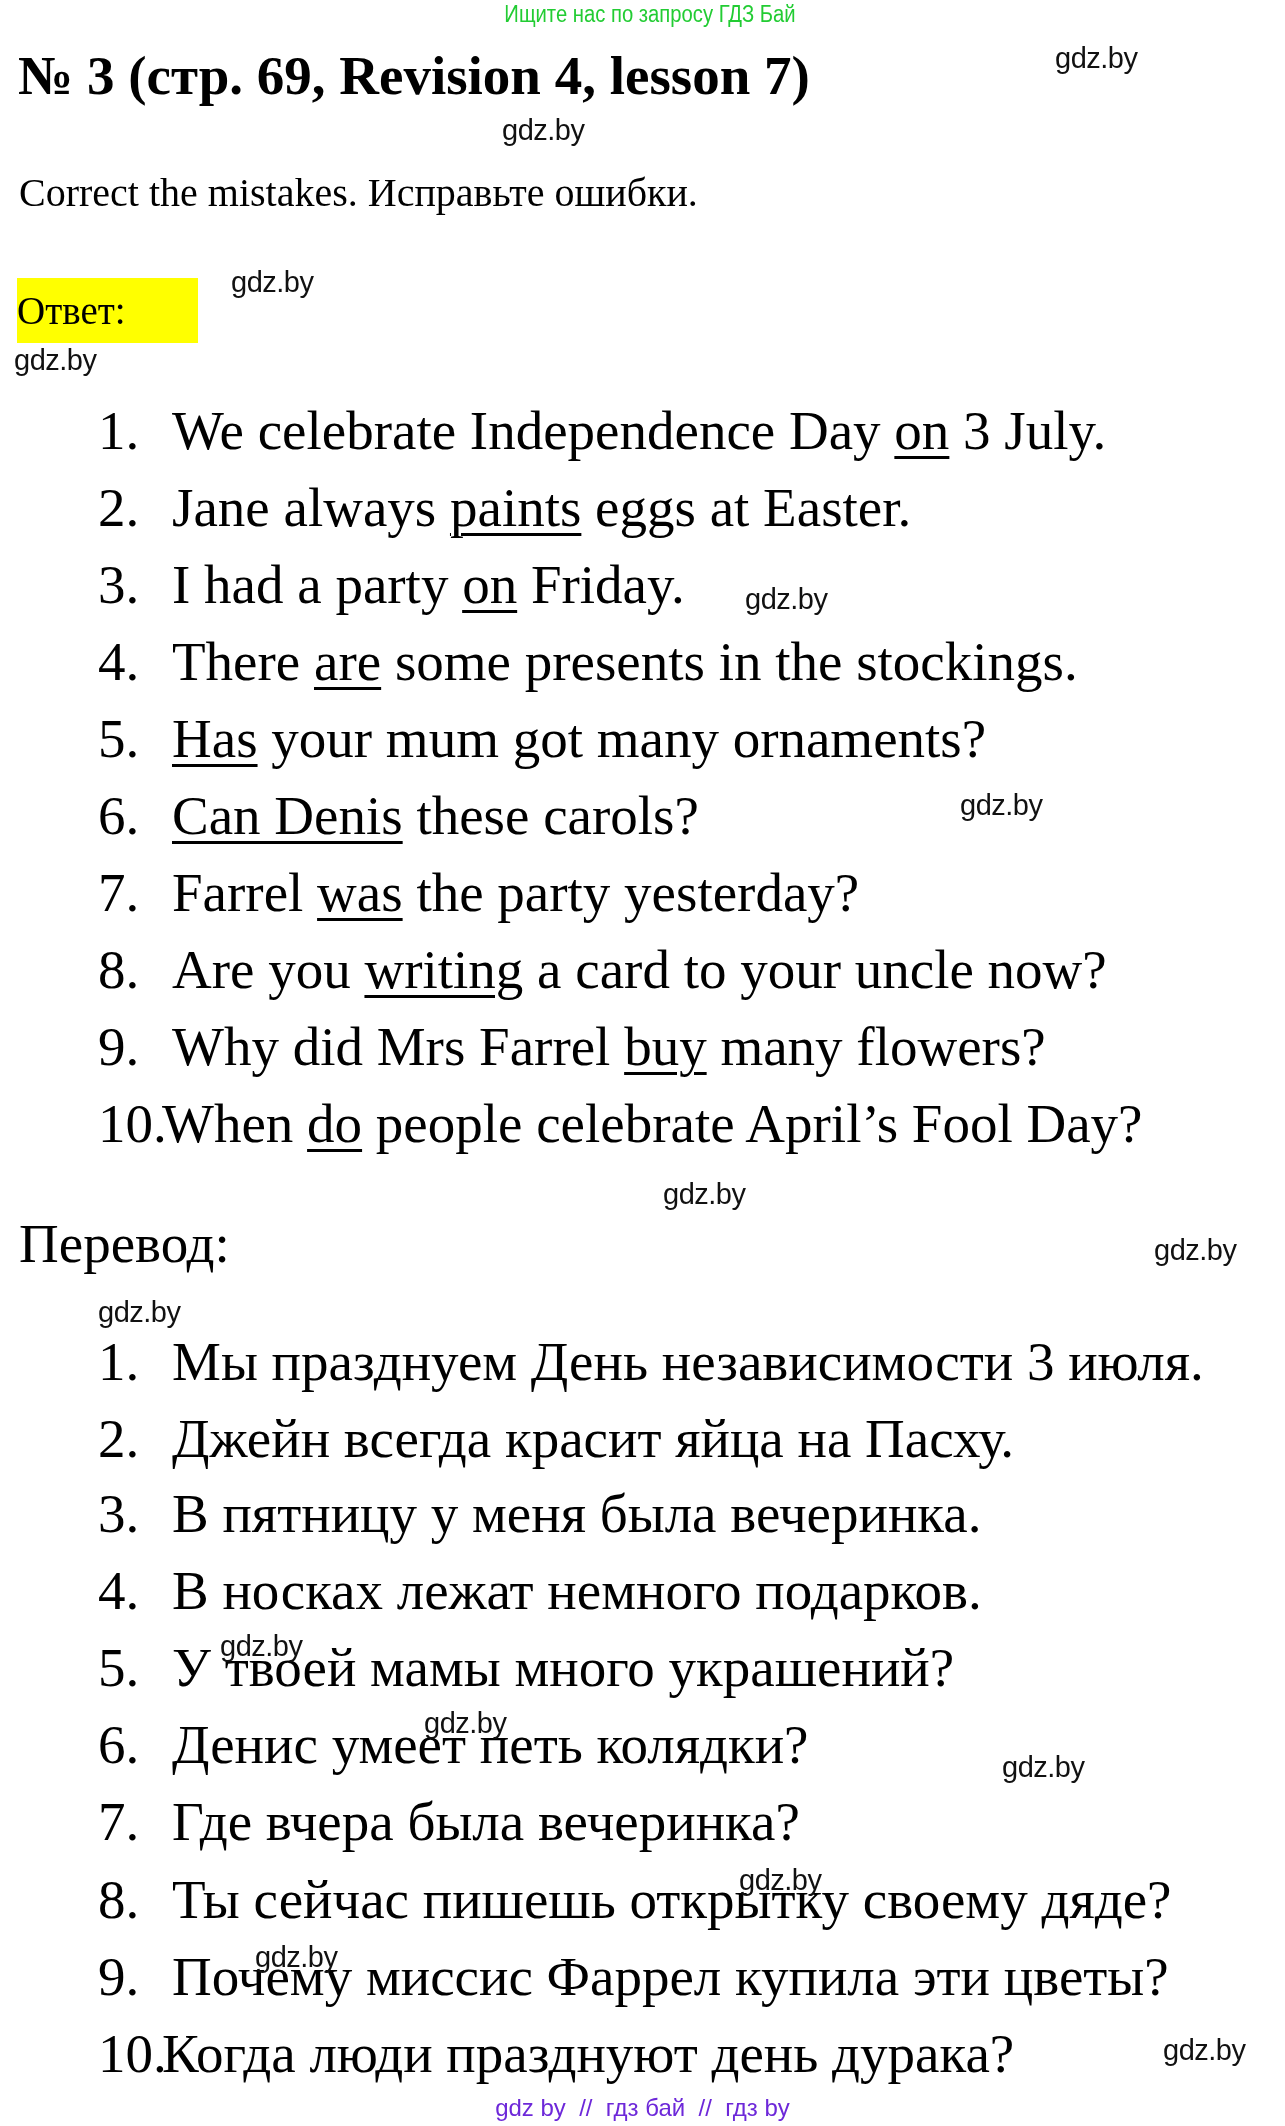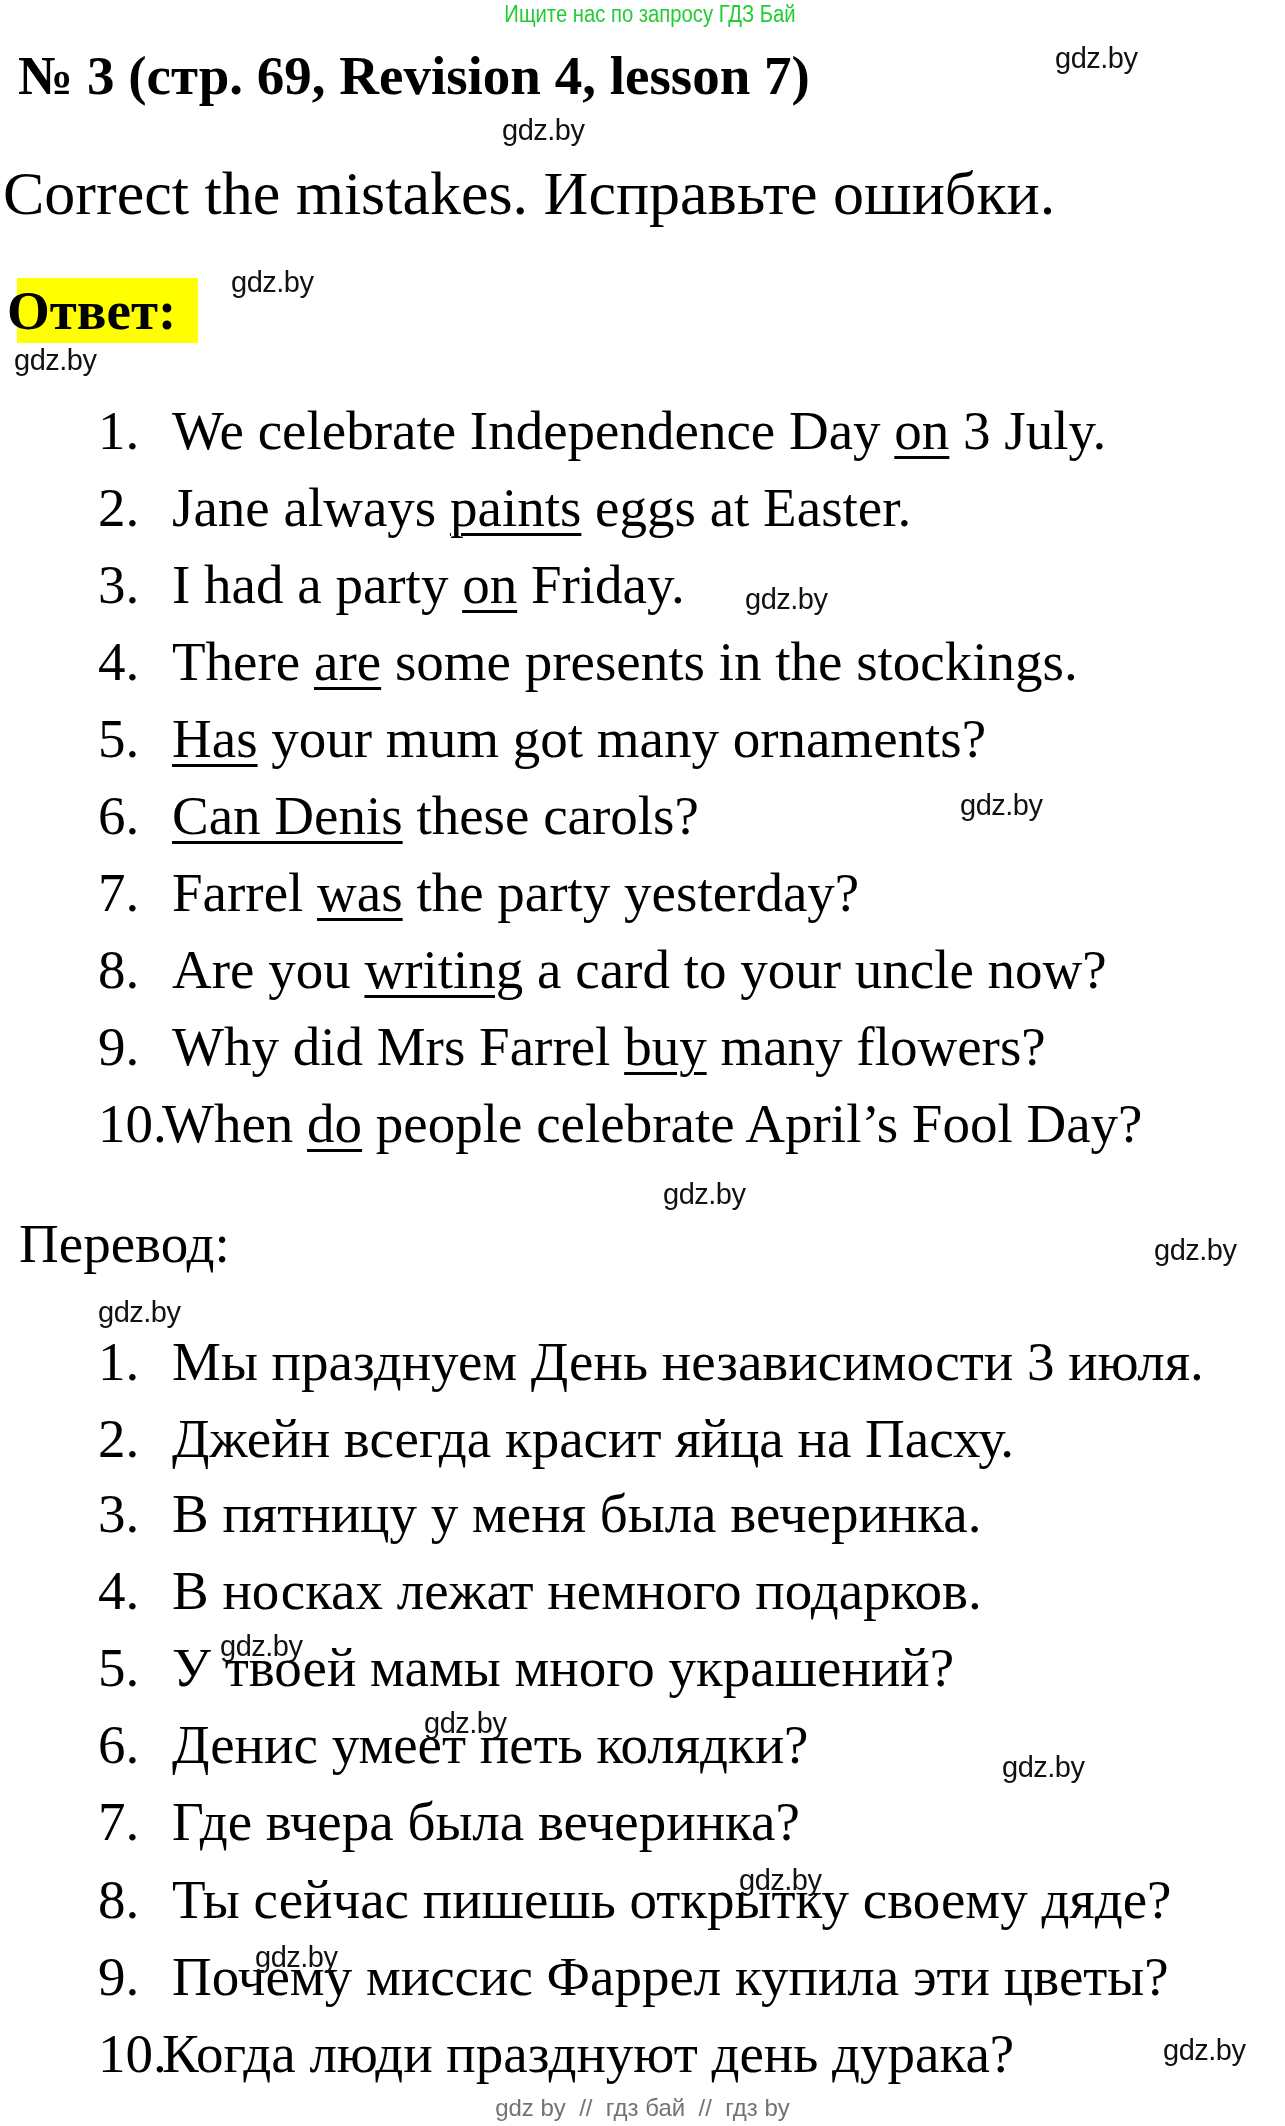--- a/index.html
+++ b/index.html
@@ -2,23 +2,23 @@
 <html><head>
 <meta charset="utf-8">
 <style>
   html, body { margin: 0; padding: 0; background: #ffffff; }
   body { width: 1285px; height: 2126px; position: relative; overflow: hidden; }
   .abs { position: absolute; white-space: nowrap; }
   .serif { font-family: "Liberation Serif", "DejaVu Serif", serif; color: #000; }
   .sans { font-family: "Liberation Sans", "DejaVu Sans", sans-serif; }
   .promo { top: 0; left: 0; width: 1300px; text-align: center; font-size: 23px; line-height: 28px; transform: scaleX(0.88); transform-origin: 650px 0; }
   .title { font-weight: bold; font-size: 55px; line-height: 55px; left: 18px; top: 48px; }
-  .instruction { font-size: 62px; line-height: 56px; left: 3px; top: 165px; font-family: Liberation Serif, serif; }
+  .instruction { font-size: 40px; line-height: 56px; left: 19px; top: 165px; font-family: Liberation Serif, serif; }
   .answer-box { left: 17px; top: 278px; width: 181px; height: 65px; }
-  .answer-label { font-weight: bold; font-size: 55px; line-height: 55px; left: 7px; top: 283px; }
+  .answer-label { font-weight: normal; font-size: 39px; line-height: 55px; left: 17px; top: 283px; }
   .translation-label { font-weight: normal; font-size: 55px; line-height: 55px; left: 19px; top: 1216px; }
   .row { font-size: 55px; line-height: 55px; left: 98px; }
   .row .num { display: inline-block; width: 74px; }
   .row .num.wide { width: 64px; }
   .u { text-decoration: underline; text-decoration-thickness: 3px; text-underline-offset: 7px; }
   .wm { font-size: 29px; line-height: 29px; color: #111; letter-spacing: -0.5px; }
   .footer { top: 2094px; left: 0; width: 1285px; text-align: center; font-size: 24px; line-height: 28px; }
 </style>
 </head>
 <body>
@@ -69,13 +69,13 @@
   <div class="abs sans wm" style="left:1154px;top:1236px">gdz.by</div>
   <div class="abs sans wm" style="left:98px;top:1298px">gdz.by</div>
   <div class="abs sans wm" style="left:220px;top:1632px">gdz.by</div>
   <div class="abs sans wm" style="left:424px;top:1709px">gdz.by</div>
   <div class="abs sans wm" style="left:1002px;top:1753px">gdz.by</div>
   <div class="abs sans wm" style="left:739px;top:1866px">gdz.by</div>
   <div class="abs sans wm" style="left:255px;top:1943px">gdz.by</div>
   <div class="abs sans wm" style="left:1163px;top:2036px">gdz.by</div>
 </div>
 
-<div class="abs sans footer" style="color:#737373; white-space:pre;">gdz by  //  гдз бай  //  гдз by</div>
+<div class="abs sans footer" style="color:#6d28d9; white-space:pre;">gdz by  //  гдз бай  //  гдз by</div>
 
 </body></html>

